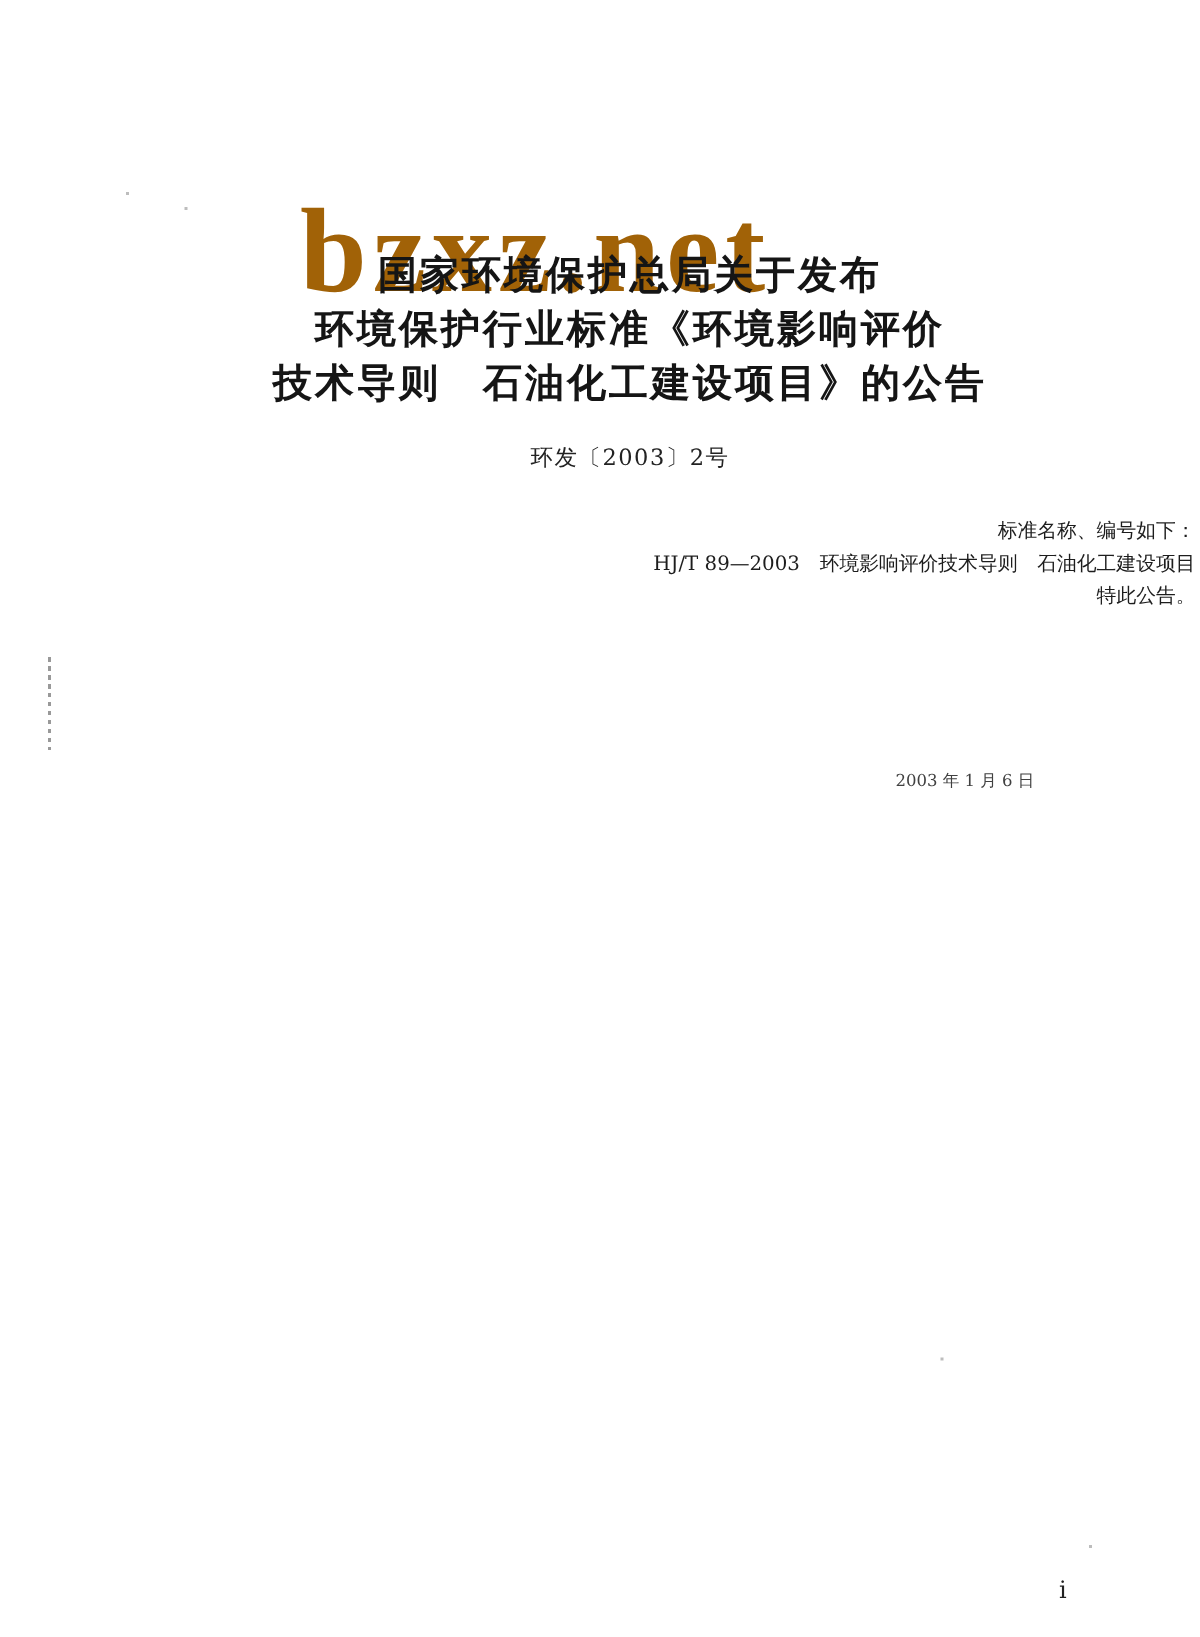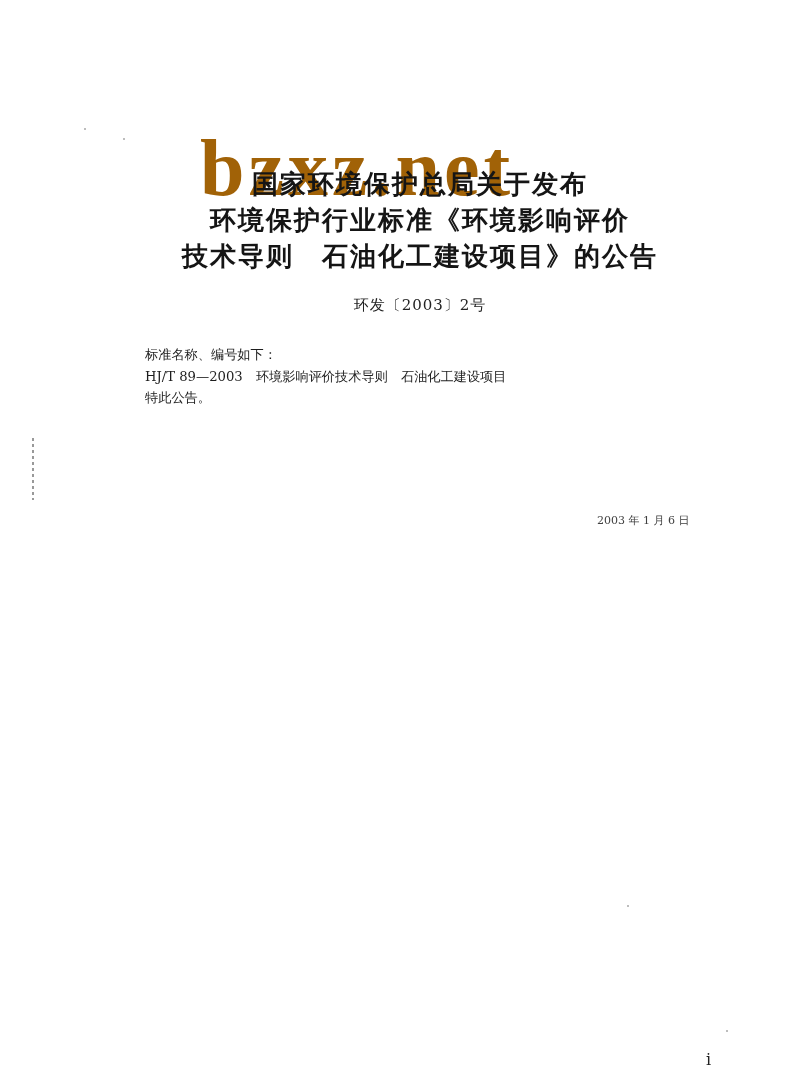--- a/index.html
+++ b/index.html
@@ -22,21 +22,21 @@
   .docnum {
     position: absolute; left: 0; width: 840px; top: 296px; text-align: center;
     font-size: 15px; letter-spacing: 1px; color: #222;
   }
   .body {
     position: absolute; left: 117px; top: 344px; width: 680px;
     font-size: 13.2px; line-height: 21.5px; color: #1d1d1d;
   }
   .body p { margin: 0; }
   .indent { text-indent: 28px; }
-  .pl { padding-left: 28px; }
+  .pl { padding-left: 28px; text-align: right; }
   .date {
     position: absolute; left: 597px; top: 513px; font-size: 11px; color: #404040; text-align: center;
   }
   .pagenum {
     position: absolute; left: 706px; top: 1050px; font-size: 16px; color: #222;
   }
   .speck { position: absolute; background: #bdbdbd; }
   .edge-marks {
     position: absolute; left: 32px; top: 438px; width: 2px; height: 62px;
     background: repeating-linear-gradient(to bottom, #999 0 3px, transparent 3px 6px);

